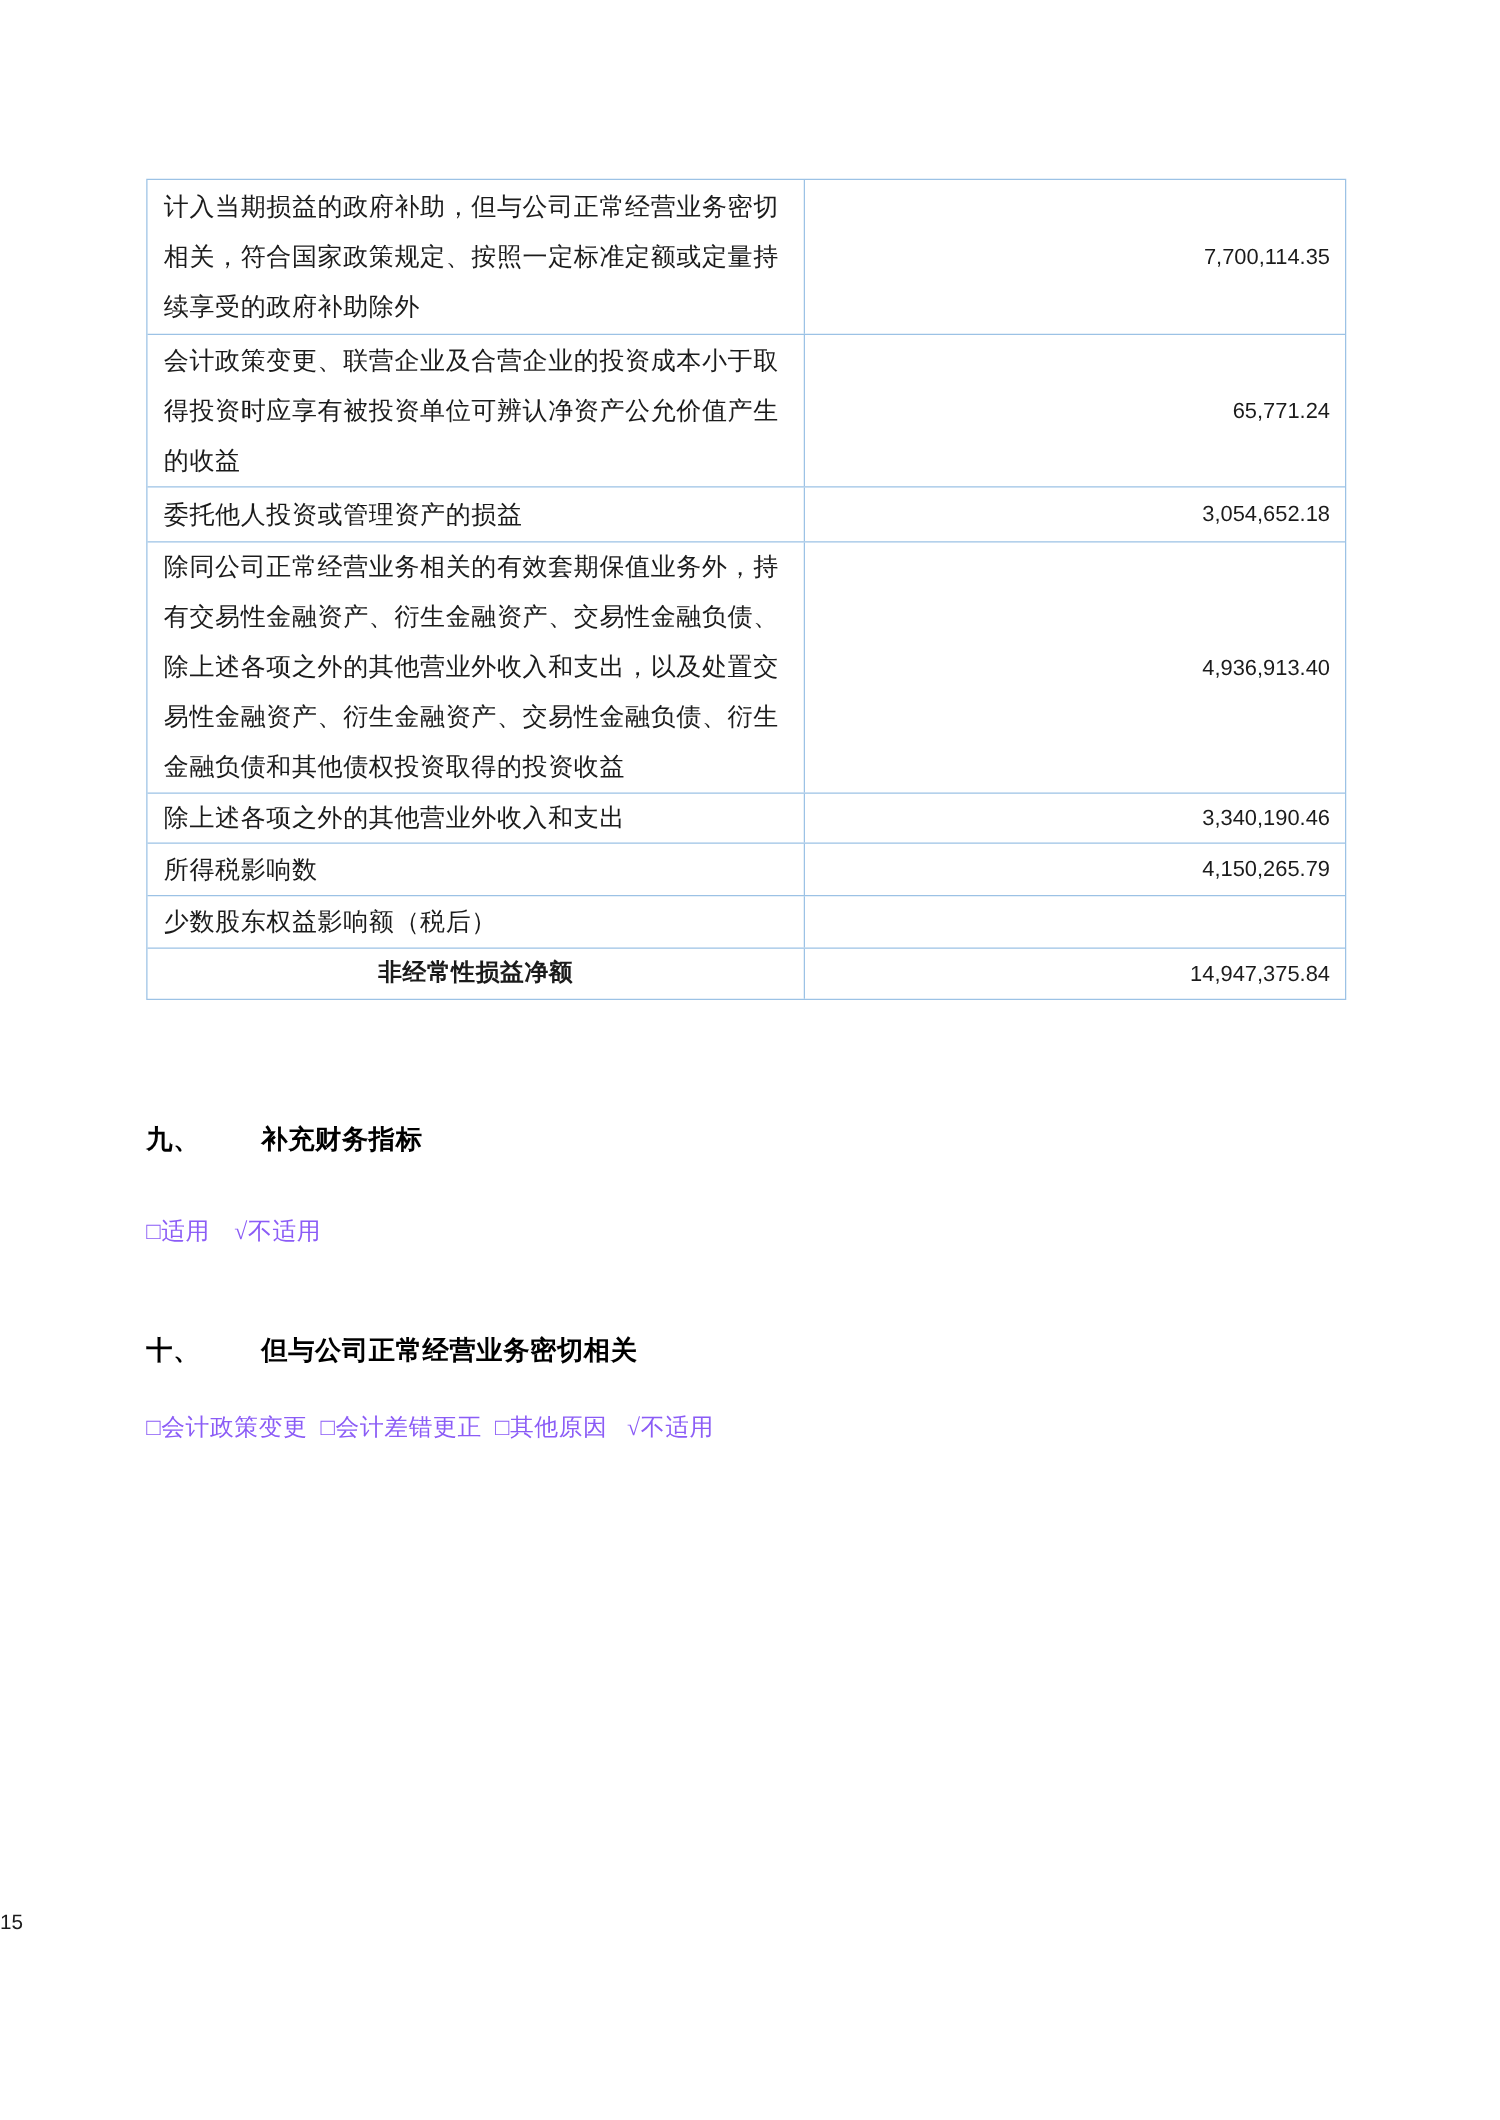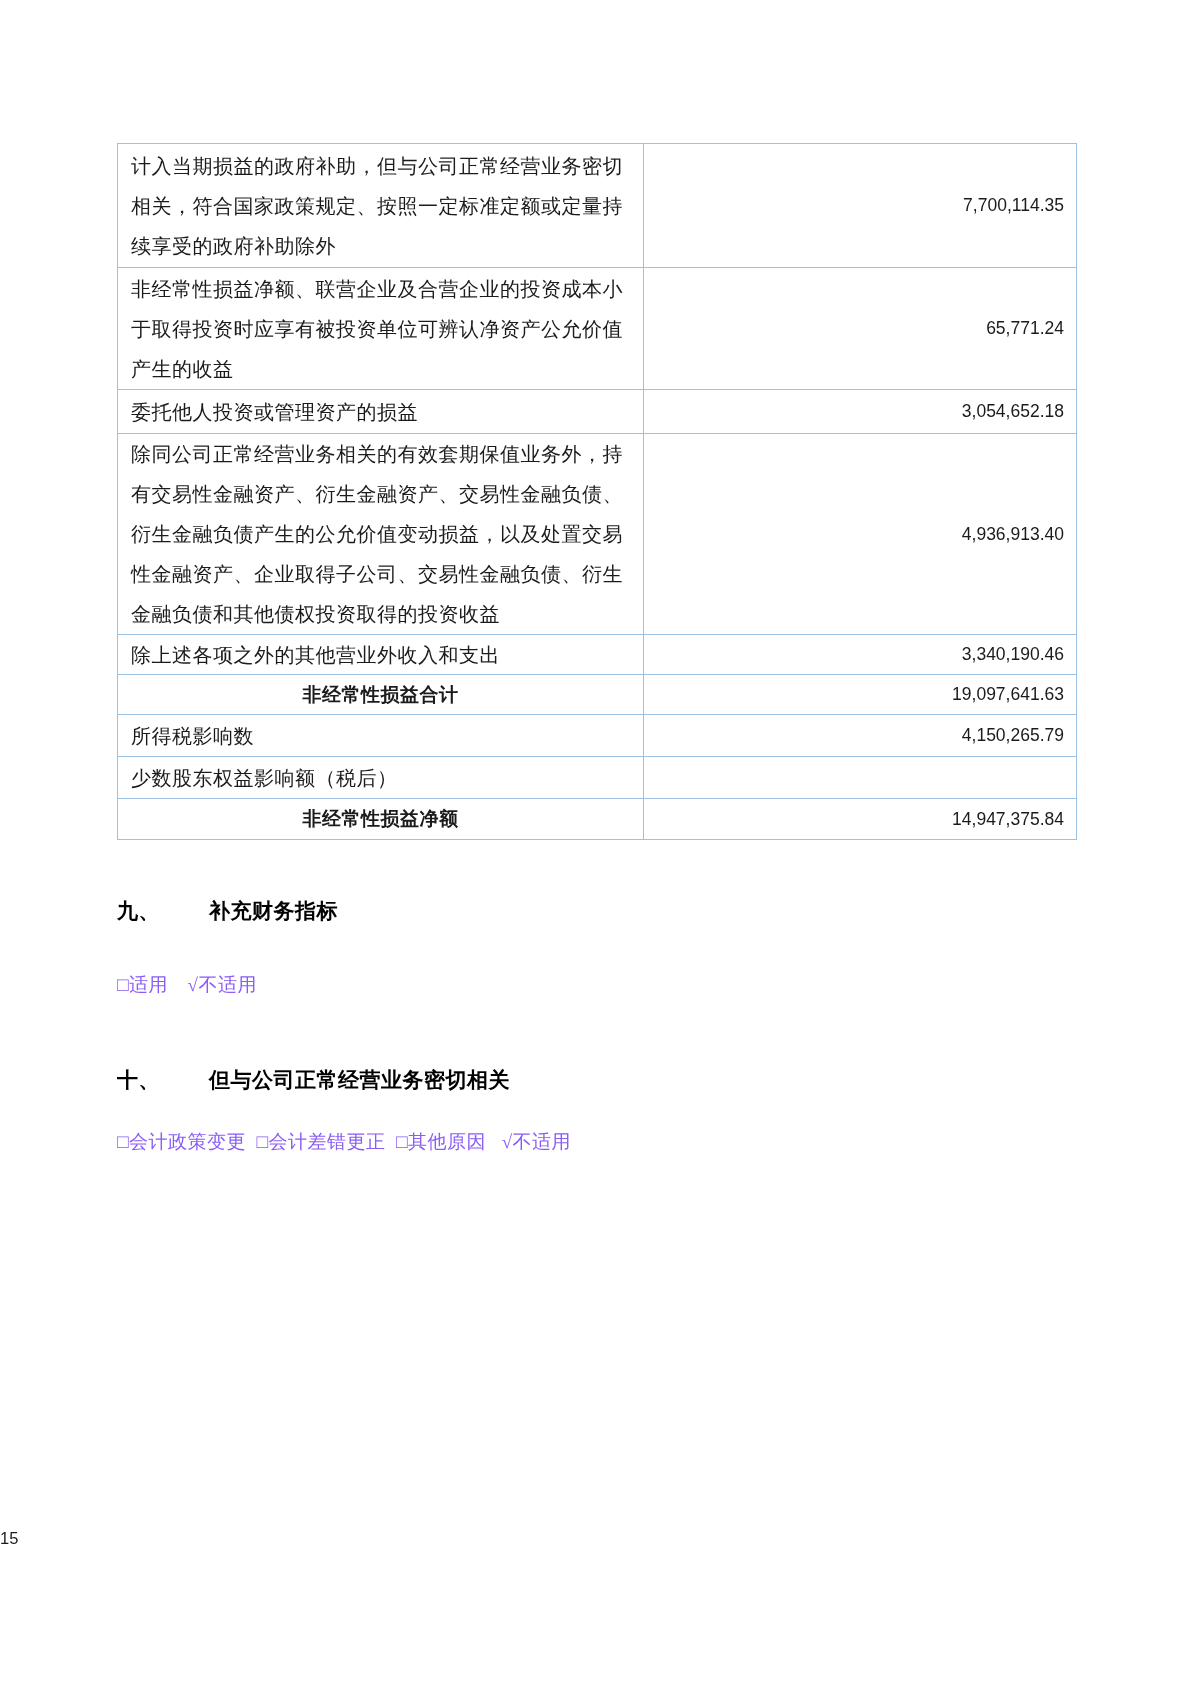--- a/index.html
+++ b/index.html
@@ -100,56 +100,48 @@
       <div class="frow" style="height: 124px;">
         <div class="fcell-label">
           <span>计入当期损益的政府补助，但与公司正常经营业务密切相关，符合国家政策规定、按照一定标准定额或定量持续享受的政府补助除外</span>
         </div>
         <div class="fcell-value">
           <span>7,700,114.35</span>
         </div>
       </div>
       <div class="frow" style="height: 122px;">
         <div class="fcell-label">
-          <span>非经常性损益净额、联营企业及合营企业的投资成本小于取得投资时应享有被投资单位可辨认净资产公允价值产生的收益</span>
+          <span>会计政策变更、联营企业及合营企业的投资成本小于取得投资时应享有被投资单位可辨认净资产公允价值产生的收益</span>
         </div>
         <div class="fcell-value">
           <span>65,771.24</span>
         </div>
       </div>
       <div class="frow" style="height: 44px; gap: 20px;">
         <div class="fcell-label">
           <span>委托他人投资或管理资产的损益</span>
         </div>
         <div class="fcell-value">
           <span>3,054,652.18</span>
         </div>
       </div>
       <div class="frow" style="height: 201px;">
         <div class="fcell-label">
-          <span>除同公司正常经营业务相关的有效套期保值业务外，持有交易性金融资产、衍生金融资产、交易性金融负债、衍生金融负债产生的公允价值变动损益，以及处置交易性金融资产、企业取得子公司、交易性金融负债、衍生金融负债和其他债权投资取得的投资收益</span>
+          <span>除同公司正常经营业务相关的有效套期保值业务外，持有交易性金融资产、衍生金融资产、交易性金融负债、除上述各项之外的其他营业外收入和支出，以及处置交易性金融资产、衍生金融资产、交易性金融负债、衍生金融负债和其他债权投资取得的投资收益</span>
         </div>
         <div class="fcell-value">
           <span>4,936,913.40</span>
         </div>
       </div>
       <div class="frow" style="height: 40px;">
         <div class="fcell-label">
           <span>除上述各项之外的其他营业外收入和支出</span>
         </div>
         <div class="fcell-value">
           <span>3,340,190.46</span>
-        </div>
-      </div>
-      <div class="frow is-total" style="height: 40px;">
-        <div class="fcell-label">
-          <span>非经常性损益合计</span>
-        </div>
-        <div class="fcell-value">
-          <span>19,097,641.63</span>
         </div>
       </div>
       <div class="frow" style="height: 42px;">
         <div class="fcell-label">
           <span>所得税影响数</span>
         </div>
         <div class="fcell-value">
           <span>4,150,265.79</span>
         </div>
       </div>

